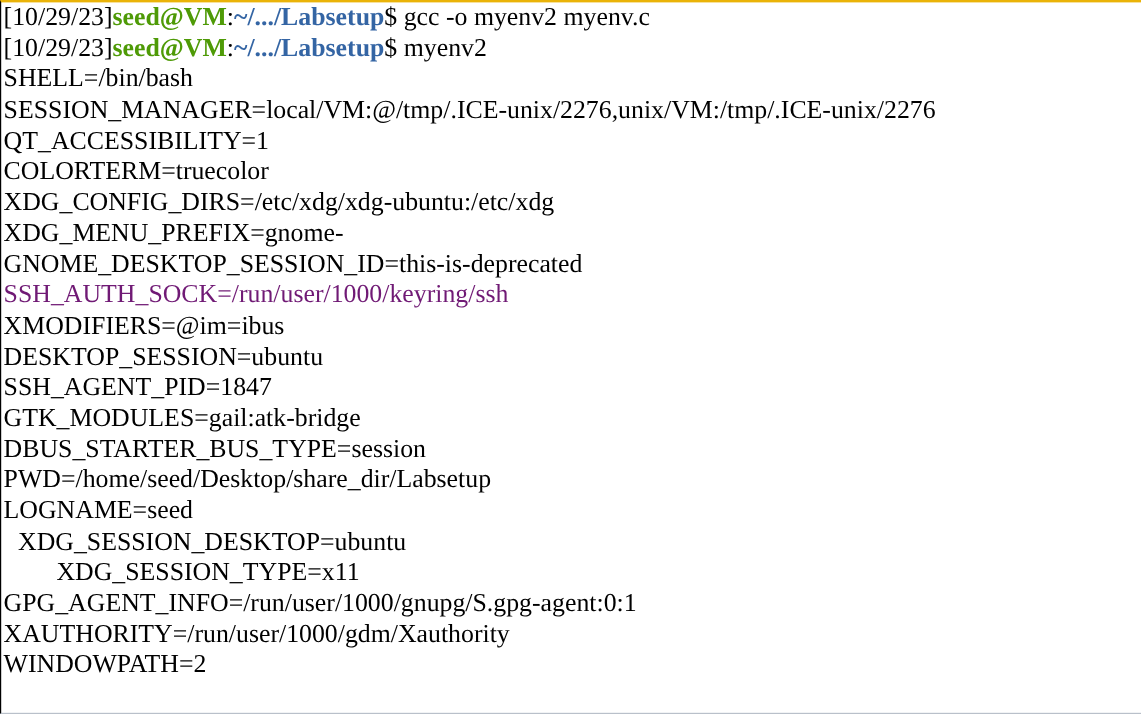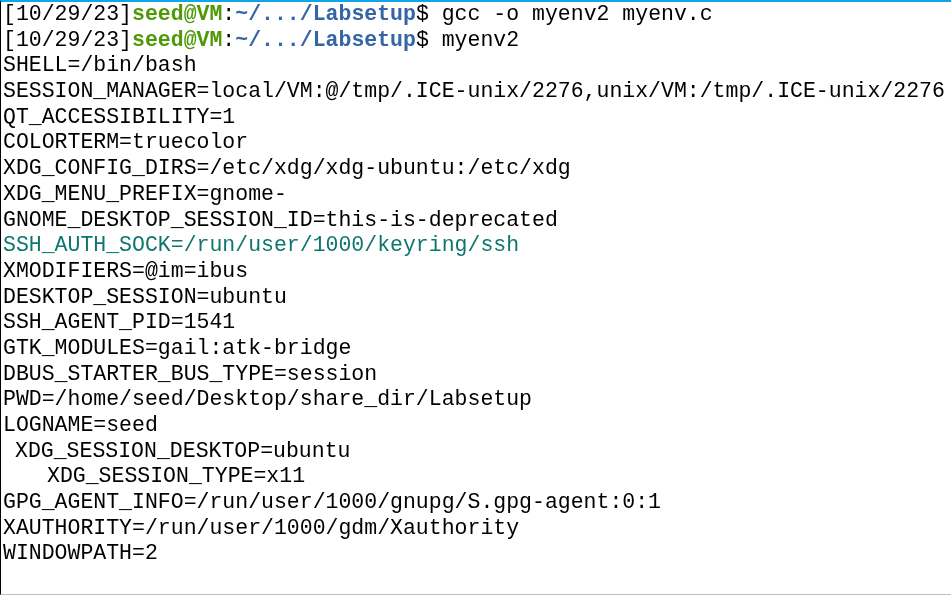--- a/index.html
+++ b/index.html
@@ -5,25 +5,25 @@
   html, body {
     margin: 0;
     padding: 0;
     background: #ffffff;
   }
   .terminal {
     width: 951px;
     height: 595px;
     box-sizing: border-box;
     background: #ffffff;
-    border-top: 2px solid #0ea5e9;
+    border-top: 2px solid #eab308;
     border-left: 1px solid #000000;
     border-bottom: 1px solid #b9c0ca;
     overflow: hidden;
-    font-family: Liberation Mono, monospace;
+    font-family: Liberation Serif, serif;
     font-size: 21.5px;
     line-height: 25.7px;
     color: #000000;
     padding-left: 2px;
     cursor: text;
   }
   .line {
     white-space: pre;
     height: 25.7px;
   }
@@ -37,24 +37,24 @@
   <div>
       <div class="line"><span class="seg" style="color: rgb(0, 0, 0);">[10/29/23]</span><span class="seg bold" style="color: rgb(78, 154, 6);">seed@VM</span><span class="seg" style="color: rgb(0, 0, 0);">:</span><span class="seg bold" style="color: rgb(52, 101, 164);">~/.../Labsetup</span><span class="seg" style="color: rgb(0, 0, 0);">$ </span><span class="seg" style="color: rgb(0, 0, 0);">gcc -o myenv2 myenv.c</span></div>
       <div class="line"><span class="seg" style="color: rgb(0, 0, 0);">[10/29/23]</span><span class="seg bold" style="color: rgb(78, 154, 6);">seed@VM</span><span class="seg" style="color: rgb(0, 0, 0);">:</span><span class="seg bold" style="color: rgb(52, 101, 164);">~/.../Labsetup</span><span class="seg" style="color: rgb(0, 0, 0);">$ </span><span class="seg" style="color: rgb(0, 0, 0);">myenv2</span></div>
       <div class="line"><span class="seg" style="color: rgb(0, 0, 0);">SHELL=/bin/bash</span></div>
       <div class="line"><span class="seg" style="color: rgb(0, 0, 0);">SESSION_MANAGER=local/VM:@/tmp/.ICE-unix/2276,unix/VM:/tmp/.ICE-unix/2276</span></div>
       <div class="line"><span class="seg" style="color: rgb(0, 0, 0);">QT_ACCESSIBILITY=1</span></div>
       <div class="line"><span class="seg" style="color: rgb(0, 0, 0);">COLORTERM=truecolor</span></div>
       <div class="line"><span class="seg" style="color: rgb(0, 0, 0);">XDG_CONFIG_DIRS=/etc/xdg/xdg-ubuntu:/etc/xdg</span></div>
       <div class="line"><span class="seg" style="color: rgb(0, 0, 0);">XDG_MENU_PREFIX=gnome-</span></div>
       <div class="line"><span class="seg" style="color: rgb(0, 0, 0);">GNOME_DESKTOP_SESSION_ID=this-is-deprecated</span></div>
-      <div class="line"><span class="seg" style="color: #0f766e;">SSH_AUTH_SOCK=/run/user/1000/keyring/ssh</span></div>
+      <div class="line"><span class="seg" style="color: #701a75;">SSH_AUTH_SOCK=/run/user/1000/keyring/ssh</span></div>
       <div class="line"><span class="seg" style="color: rgb(0, 0, 0);">XMODIFIERS=@im=ibus</span></div>
       <div class="line"><span class="seg" style="color: rgb(0, 0, 0);">DESKTOP_SESSION=ubuntu</span></div>
-      <div class="line"><span class="seg" style="color: rgb(0, 0, 0);">SSH_AGENT_PID=1541</span></div>
+      <div class="line"><span class="seg" style="color: rgb(0, 0, 0);">SSH_AGENT_PID=1847</span></div>
       <div class="line"><span class="seg" style="color: rgb(0, 0, 0);">GTK_MODULES=gail:atk-bridge</span></div>
       <div class="line"><span class="seg" style="color: rgb(0, 0, 0);">DBUS_STARTER_BUS_TYPE=session</span></div>
       <div class="line"><span class="seg" style="color: rgb(0, 0, 0); margin-top: 40px;">PWD=/home/seed/Desktop/share_dir/Labsetup</span></div>
       <div class="line"><span class="seg" style="color: rgb(0, 0, 0); margin-top: 17px;">LOGNAME=seed</span></div>
       <div class="line"><span class="seg" style="color: rgb(0, 0, 0); margin-left: 12px;">XDG_SESSION_DESKTOP=ubuntu</span></div>
       <div class="line"><span class="seg" style="color: rgb(0, 0, 0); margin-left: 44px;">XDG_SESSION_TYPE=x11</span></div>
       <div class="line"><span class="seg" style="color: rgb(0, 0, 0);">GPG_AGENT_INFO=/run/user/1000/gnupg/S.gpg-agent:0:1</span></div>
       <div class="line"><span class="seg" style="color: rgb(0, 0, 0);">XAUTHORITY=/run/user/1000/gdm/Xauthority</span></div>
       <div class="line"><span class="seg" style="color: rgb(0, 0, 0);">WINDOWPATH=2</span></div>
     </div>

